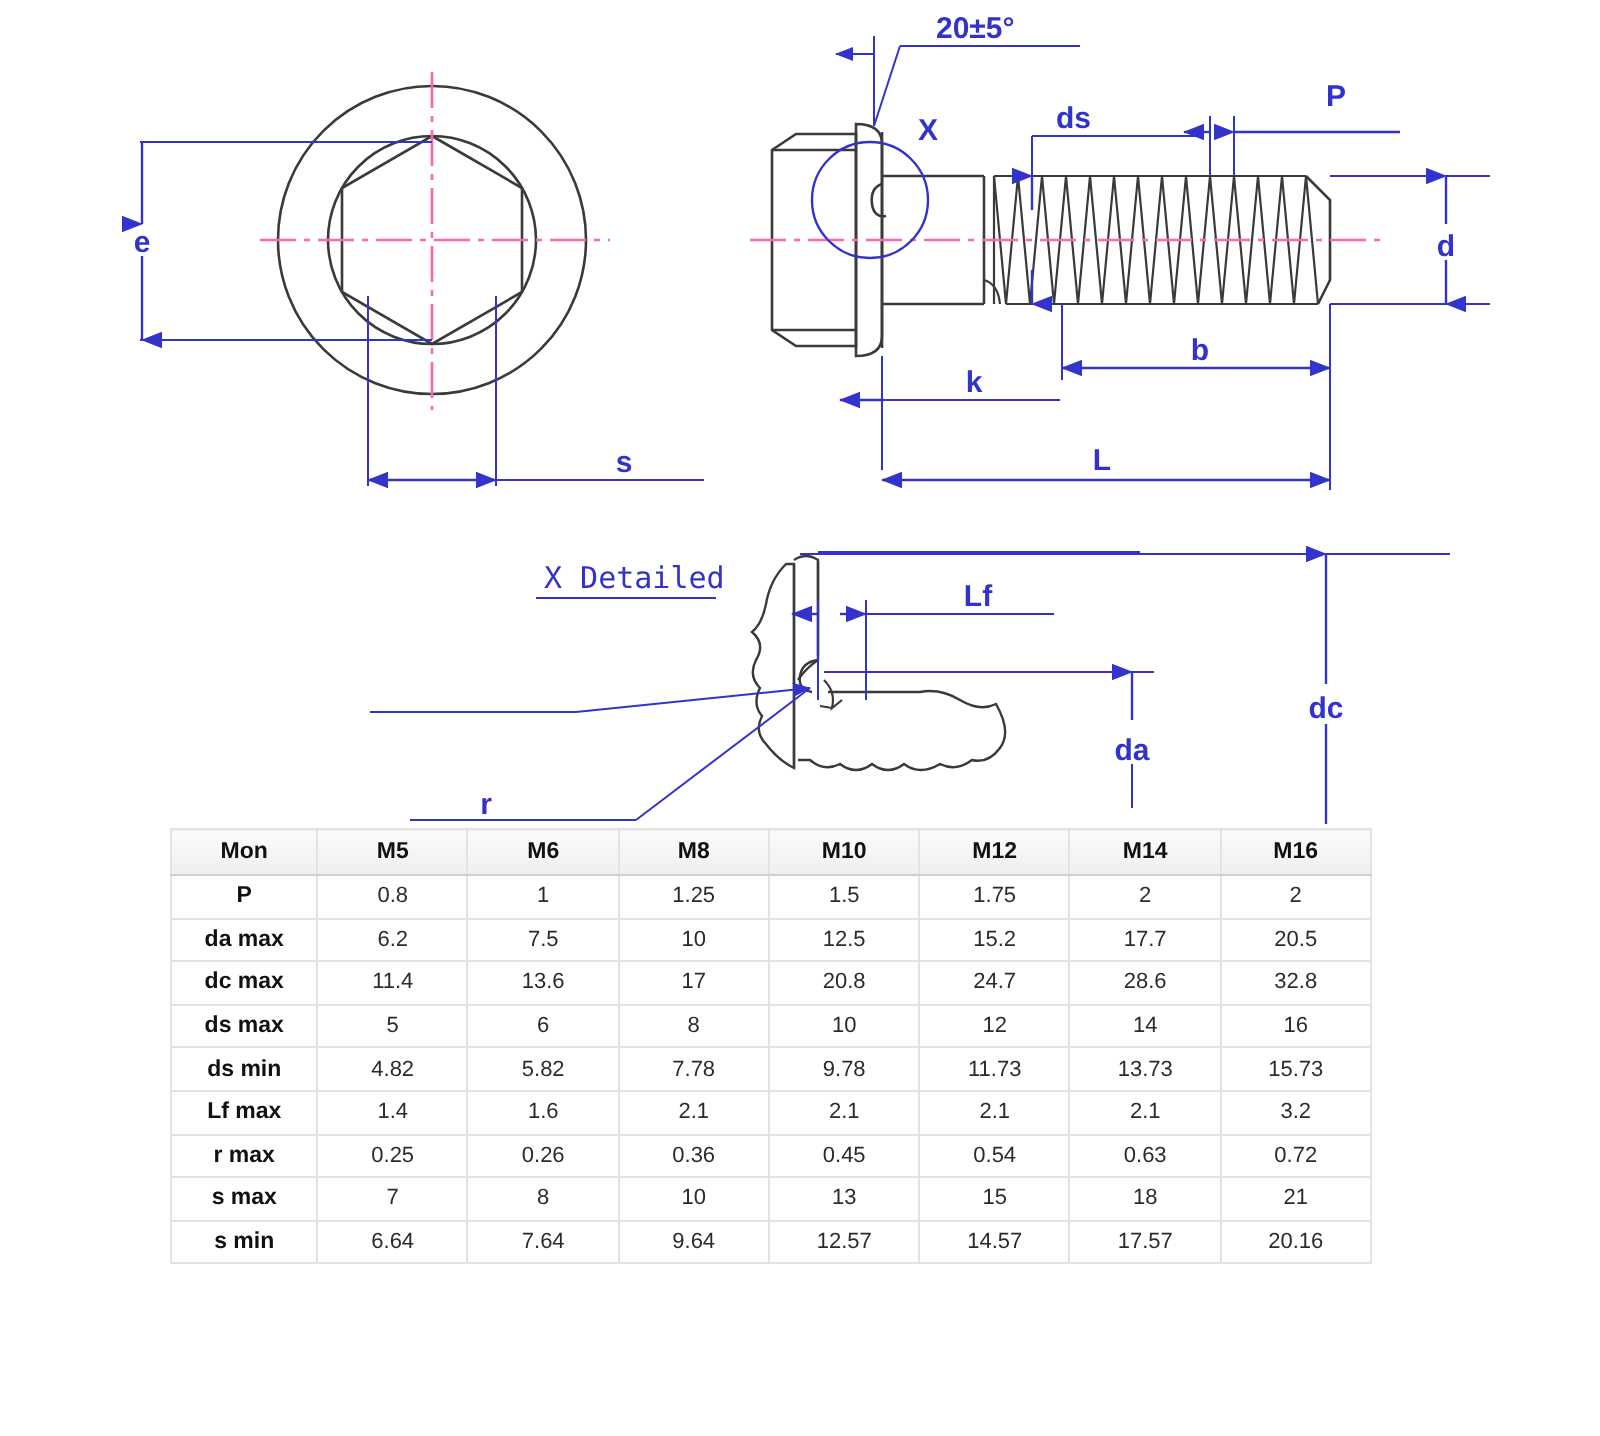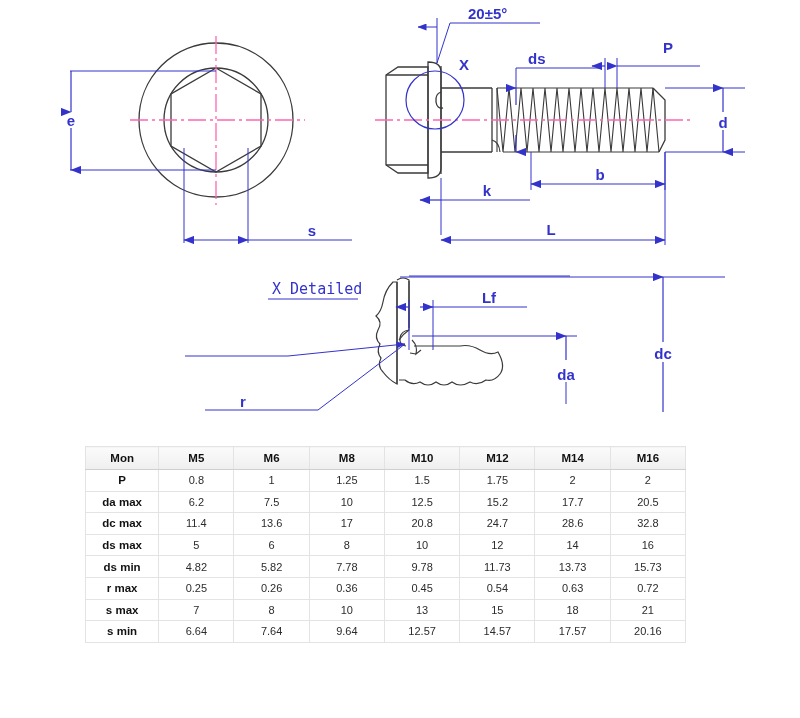--- a/index.html
+++ b/index.html
@@ -7,21 +7,21 @@
     width:800px;height:718px;background:#ffffff;
     font-family:"Liberation Sans", sans-serif;
     overflow:hidden;position:relative;
   }
   #drawing{position:absolute;left:0;top:0;width:800px;height:430px;}
   .dim-text{font-family:"Liberation Sans",sans-serif;font-size:15px;font-weight:700;fill:#3333cc;}
   .detail-title{font-family:"DejaVu Sans Mono",monospace;font-size:15px;fill:#3333cc;}
 
   
   #spec-table-wrap{
-    position:absolute;left:85px;top:446px;width:601px;
+    position:absolute;left:85px;top:414px;width:601px;
   }
   table.spec{
     border-collapse:collapse;width:601px;
     font-size:11px;color:#222;background:#fff;
     border:1px solid #d0d0d0;
   }
   table.spec th,table.spec td{
     border:1px solid #e3e3e3;
     height:20.6px;padding:0 2px;text-align:center;vertical-align:middle;
     white-space:nowrap;
@@ -273,20 +273,30 @@
         <th>ds min</th>
         <td>4.82</td>
         <td>5.82</td>
         <td>7.78</td>
         <td>9.78</td>
         <td>11.73</td>
         <td>13.73</td>
         <td>15.73</td>
       </tr>
       <tr>
+        <th>Lf max</th>
+        <td>1.4</td>
+        <td>1.6</td>
+        <td>2.1</td>
+        <td>2.1</td>
+        <td>2.1</td>
+        <td>2.1</td>
+        <td>3.2</td>
+      </tr>
+      <tr>
         <th>r max</th>
         <td>0.25</td>
         <td>0.26</td>
         <td>0.36</td>
         <td>0.45</td>
         <td>0.54</td>
         <td>0.63</td>
         <td>0.72</td>
       </tr>
       <tr>

